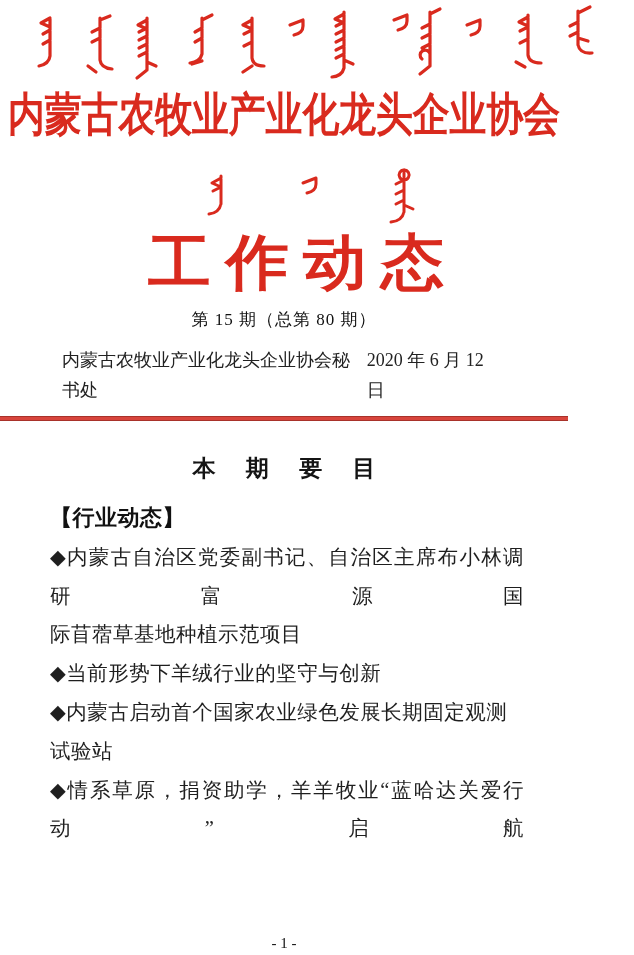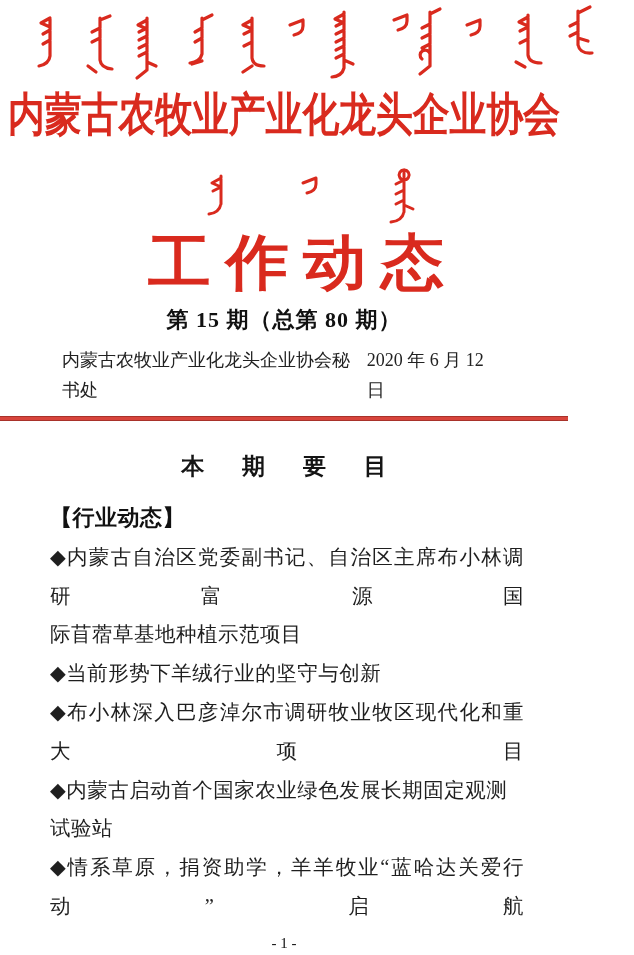--- a/index.html
+++ b/index.html
@@ -44,22 +44,22 @@
     letter-spacing: 14px;
     white-space: nowrap;
     transform: scaleX(1.05);
     transform-origin: center center;
     text-indent: 14px; 
   }
 
   .issue-line {
     margin-top: 5px;
     text-align: center;
-    font-weight: bold;
-    font-size: 22px;
+    font-weight: normal;
+    font-size: 17px;
     line-height: 33px;
     letter-spacing: 1px;
     color: #111;
   }
 
   .meta-row {
     margin-top: 9px;
     padding: 0 70px 0 62px;
     display: flex; justify-content: space-between; align-items: baseline;
     font-size: 18px;
@@ -72,21 +72,21 @@
     height: 5px;
     background: #d8453c;
     border-top: 1.5px solid #a8322a;
     border-bottom: 1.5px solid #a8322a;
     box-sizing: border-box;
   }
 
   .toc-heading {
     margin-top: 32px;
     text-align: center;
-    font-family: Liberation Mono, monospace;
+    font-family: Liberation Sans, sans-serif;
     font-weight: bold;
     font-size: 23px;
     line-height: 30px;
     letter-spacing: 12px;
     text-indent: 12px;
     color: #141414;
   }
 
   .toc {
     margin-top: 16px;
@@ -160,20 +160,19 @@
 
   <div class="red-rule"></div>
 
   <div class="toc-heading">本 期 要 目</div>
 
   <div class="toc">
     <div class="line section">【行业动态】</div>
     <div class="line item-fill">◆内蒙古自治区党委副书记、自治区主席布小林调研富源国</div>
     <div class="line item-cont">际苜蓿草基地种植示范项目</div>
     <div class="line item">◆当前形势下羊绒行业的坚守与创新</div>
-    <div class="line item-fill">◆布小林深入巴彦淖尔市调研牧业牧区现代化和重大项目</div>
     <div class="line item">◆内蒙古启动首个国家农业绿色发展长期固定观测试验站</div>
     <div class="line item-fill">◆情系草原，捐资助学，羊羊牧业“蓝哈达关爱行动”启航</div>
   </div>
 
   <div class="page-number">- 1 -</div>
 
 </div>
 
 </body></html>

